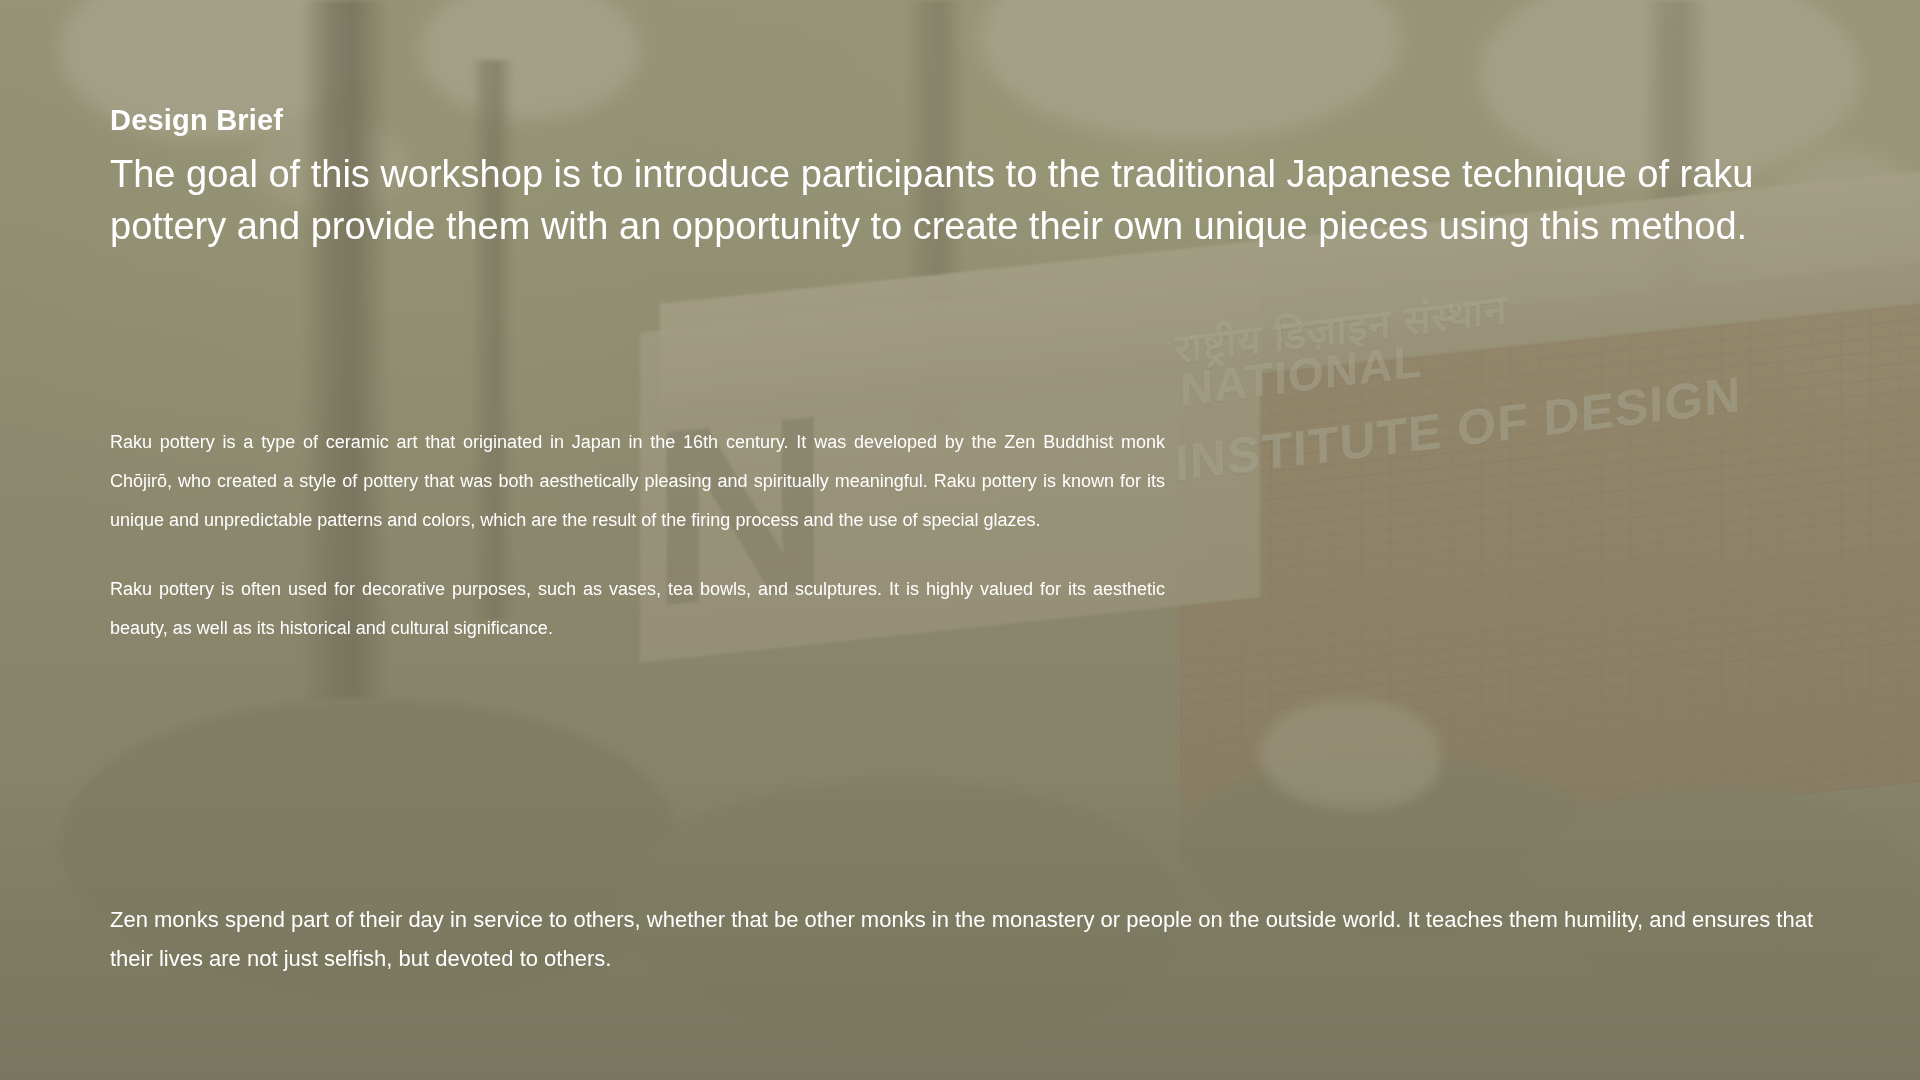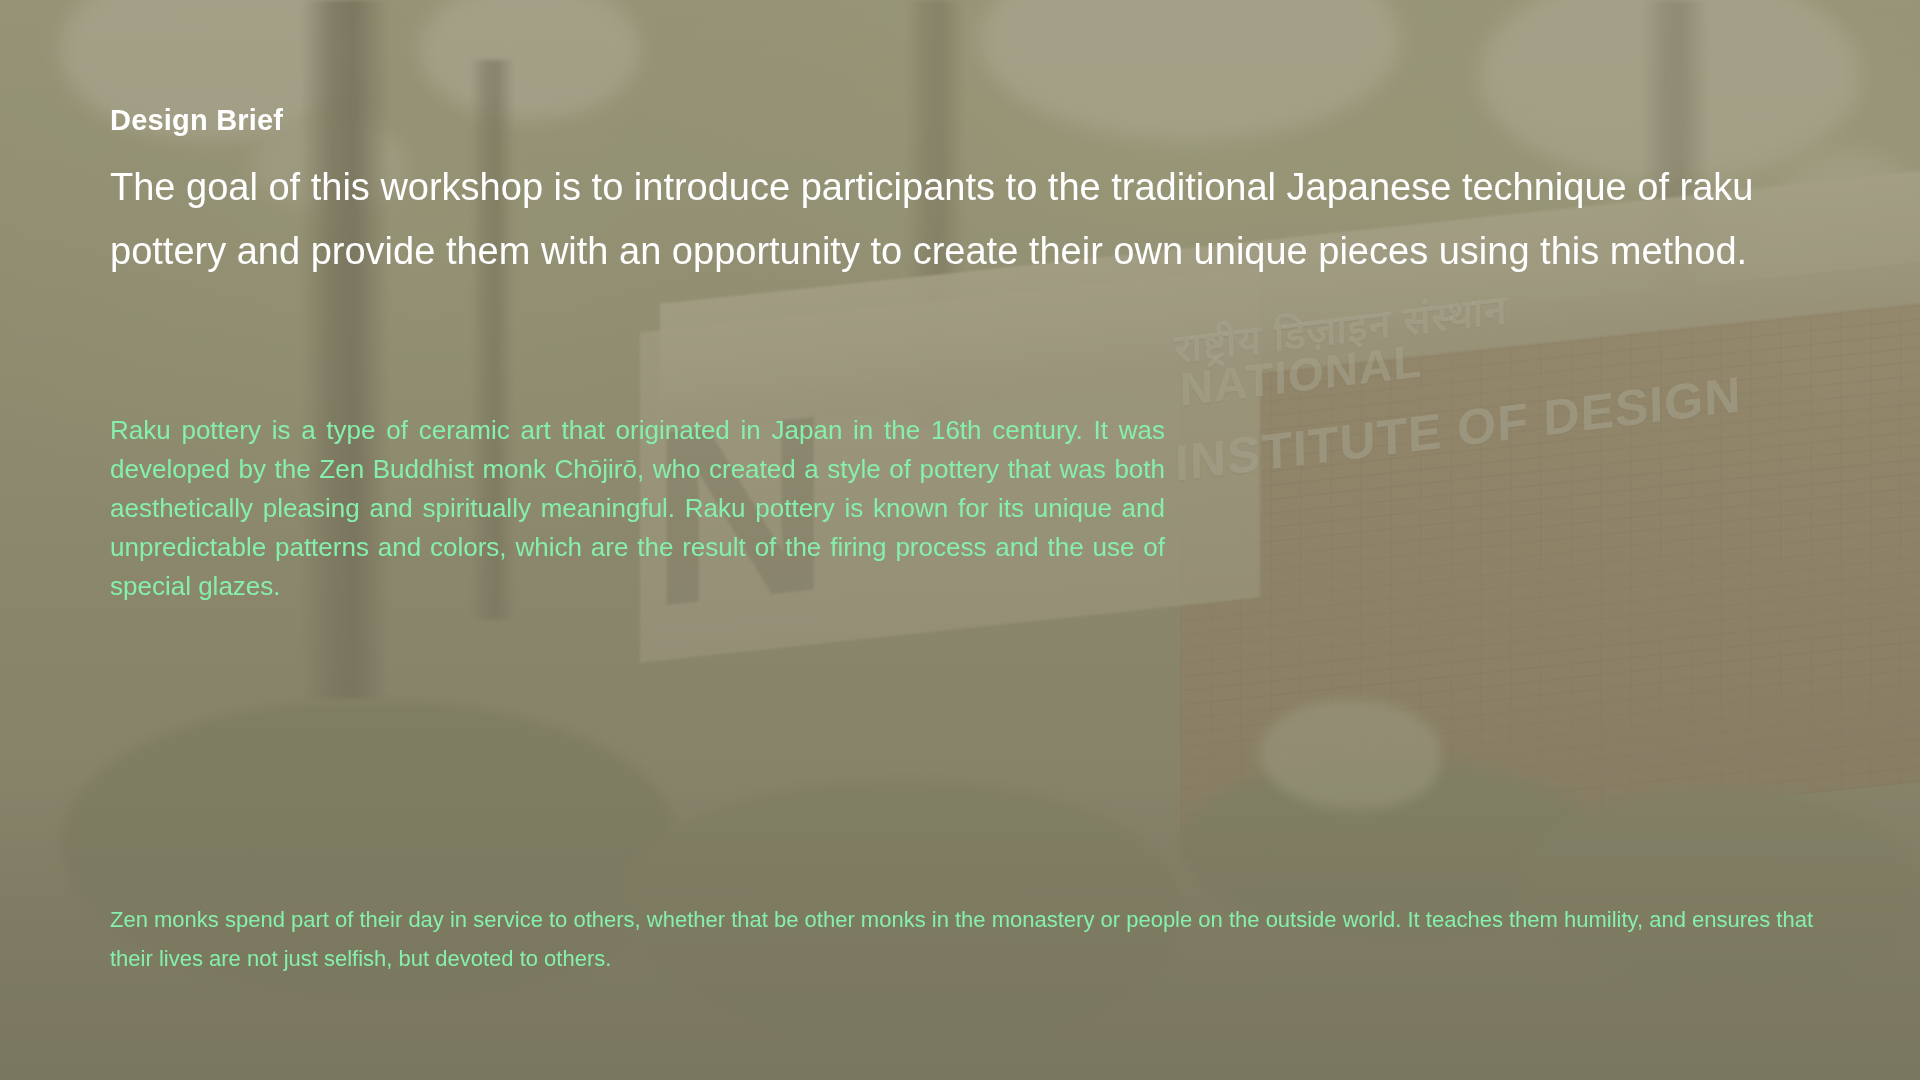--- a/index.html
+++ b/index.html
@@ -168,47 +168,46 @@
     color: #ffffff;
     letter-spacing: .2px;
   }
 
   .brief-body {
     position: absolute;
     left: 110px;
     top: 148px;
     width: 1720px;
     font-size: 38px;
-    line-height: 64px;
+    line-height: 52px;
     color: #ffffff;
     font-weight: 400;
-    margin-top: 7px;
   }
 
   .col-text {
     position: absolute;
     left: 110px;
-    top: 411px;
+    top: 423px;
     width: 1055px;
-    font-size: 26px;
+    font-size: 18px;
     line-height: 39px;
-    color: #86efac;
+    color: #ffffff;
     text-align: justify;
   }
 
   .col-text p + p { margin-top: 30px; }
 
   .footer-text {
     position: absolute;
     left: 110px;
     top: 900px;
     width: 1725px;
     font-size: 22px;
     line-height: 39px;
-    color: #86efac;
+    color: #ffffff;
   }
 </style>
 </head>
 <body>
 
 <div id="slide">
 
   <div class="bg-layer bg-base"></div>
 
   <div class="sky-patch" style="left:60px;  top:-40px;  width:300px; height:180px;"></div>
@@ -245,18 +244,19 @@
   <div class="scrim2"></div>
 
   <div class="content">
 
     <div class="brief-label">Design Brief</div>
 
     <div class="brief-body">The goal of this workshop is to introduce participants to the traditional Japanese technique of raku pottery and provide them with an opportunity to create their own unique pieces using this method.</div>
 
     <div class="col-text">
       <p>Raku pottery is a type of ceramic art that originated in Japan in the 16th century. It was developed by the Zen Buddhist monk Chōjirō, who created a style of pottery that was both aesthetically pleasing and spiritually meaningful. Raku pottery is known for its unique and unpredictable patterns and colors, which are the result of the firing process and the use of special glazes.</p>
+      <p>Raku pottery is often used for decorative purposes, such as vases, tea bowls, and sculptures. It is highly valued for its aesthetic beauty, as well as its historical and cultural significance.</p>
     </div>
 
     <div class="footer-text">Zen monks spend part of their day in service to others, whether that be other monks in the monastery or people on the outside world. It teaches them humility, and ensures that their lives are not just selfish, but devoted to others.</div>
 
   </div>
 </div>
 
 </body></html>

